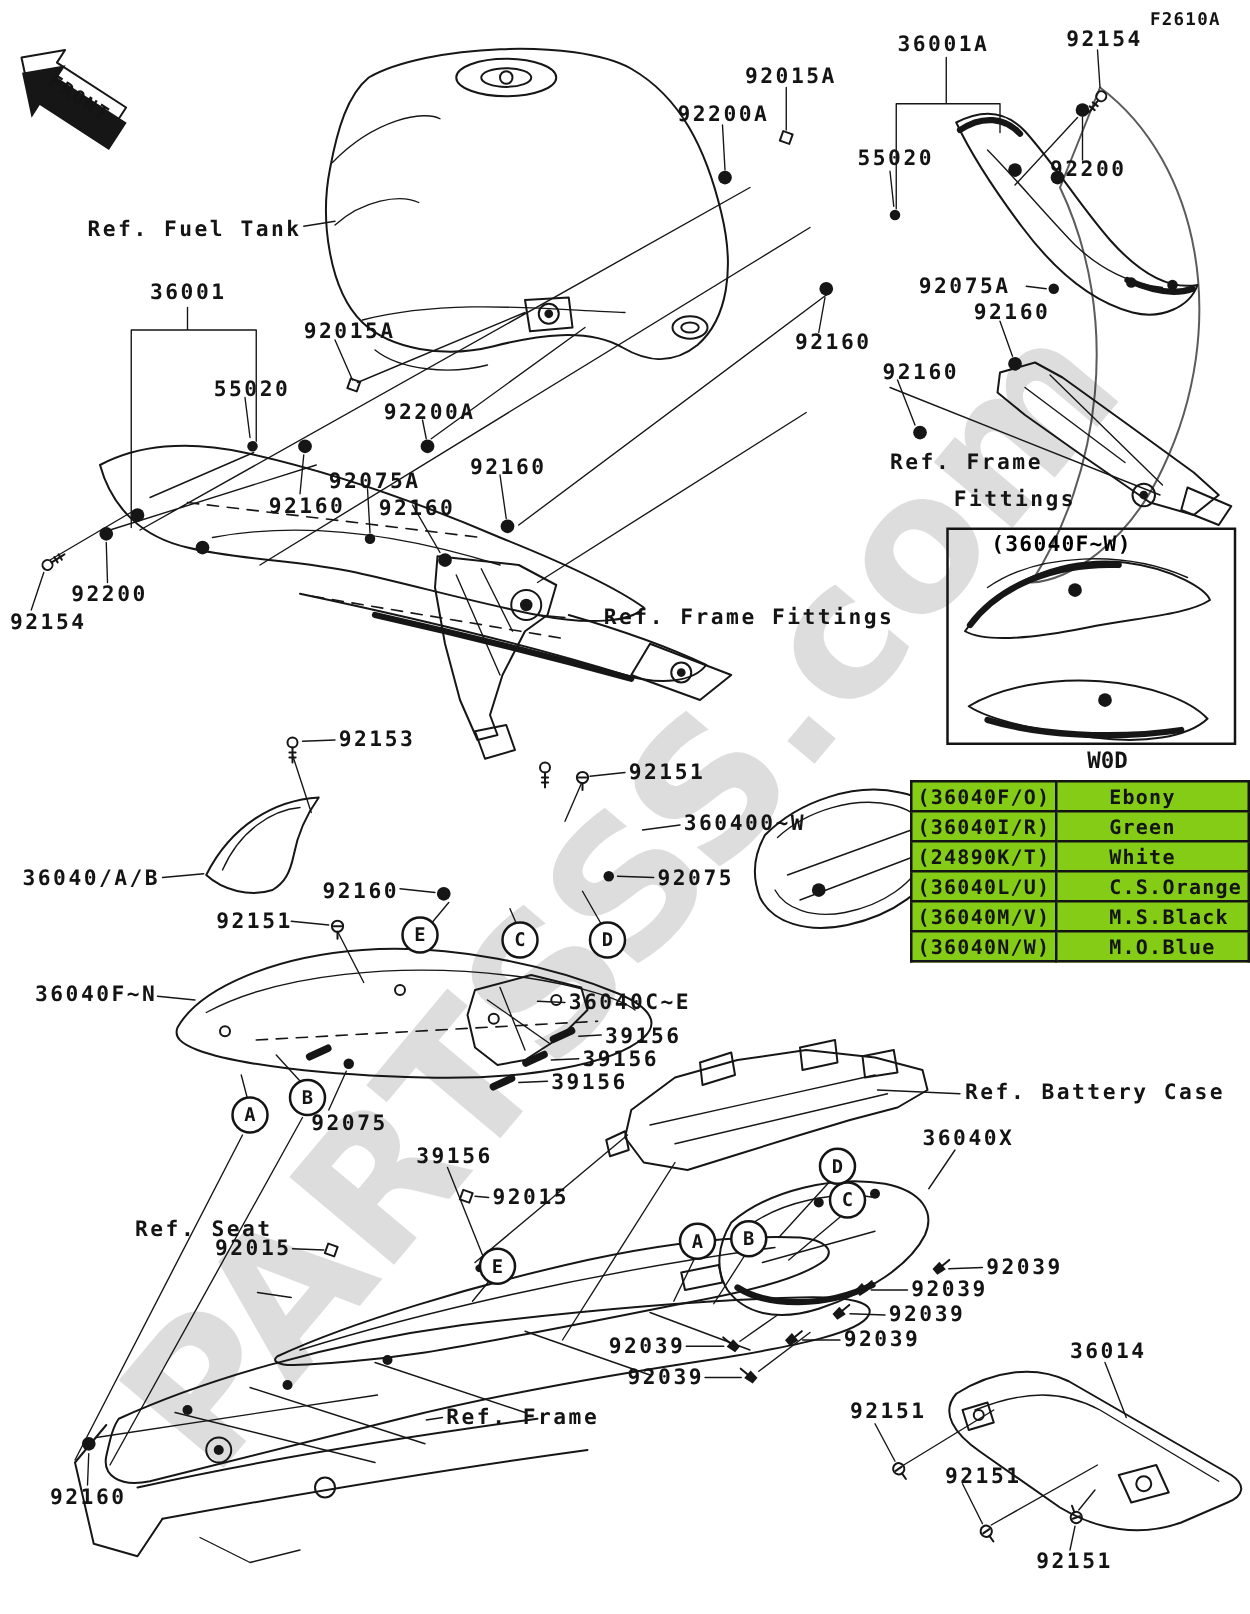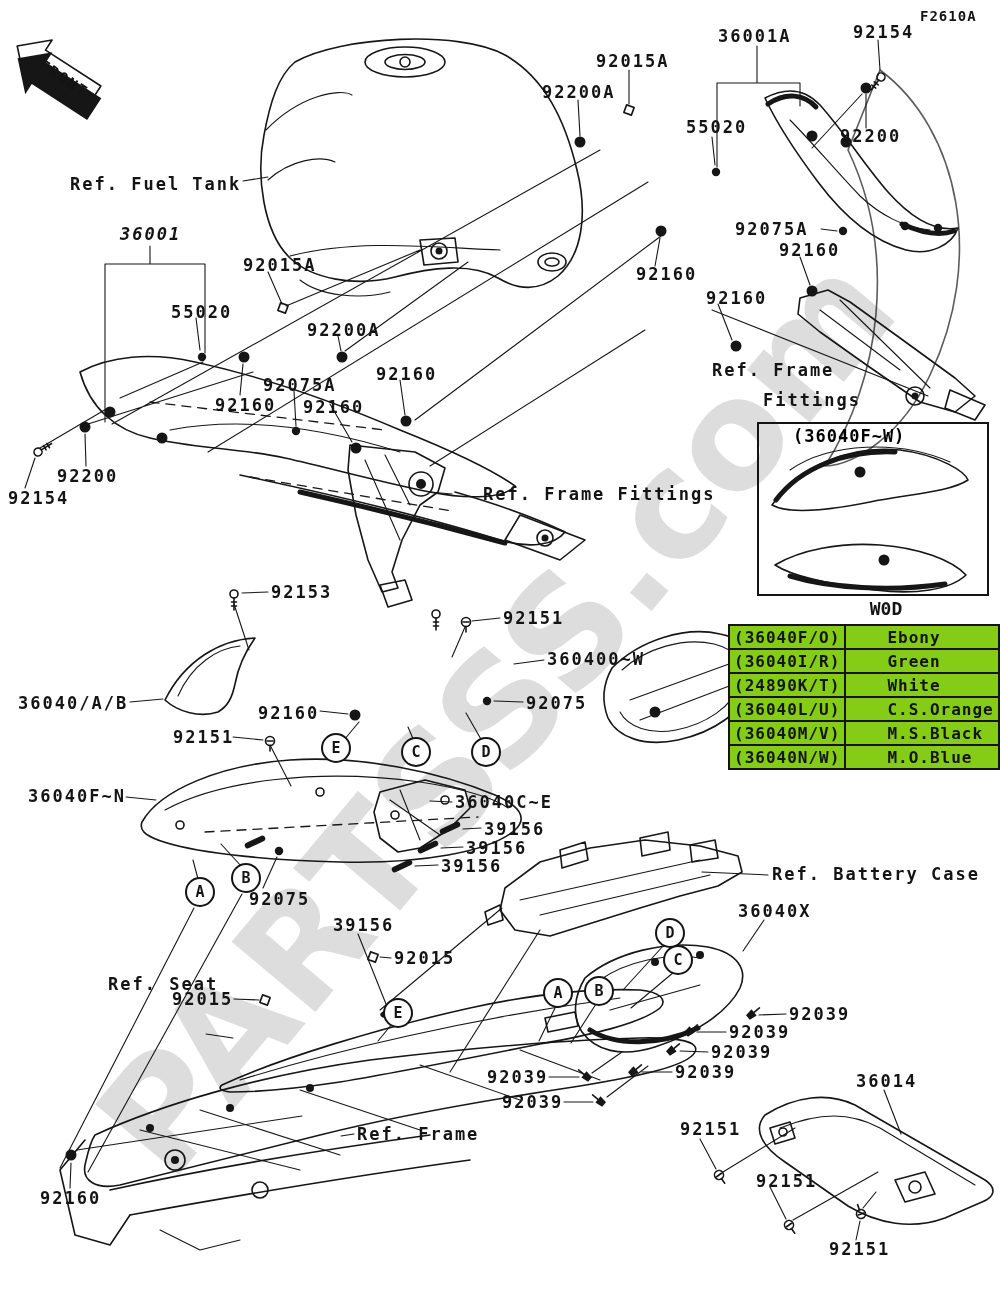--- a/index.html
+++ b/index.html
@@ -300,21 +300,21 @@
   <div class="dcode">F2610A</div>
 
   <div id="labels">
       <div class="lbl" style="left: 718px; top: 28px;">36001A</div>
       <div class="lbl" style="left: 853px; top: 24px;">92154</div>
       <div class="lbl" style="left: 596px; top: 53px;">92015A</div>
       <div class="lbl" style="left: 542px; top: 84px;">92200A</div>
       <div class="lbl" style="left: 686px; top: 119px;">55020</div>
       <div class="lbl" style="left: 840px; top: 128px;">92200</div>
       <div class="lbl" style="left: 70px; top: 176px;">Ref. Fuel Tank</div>
-      <div class="lbl" style="left: 120px; top: 226px; font-style: italic;">36001</div>
+      <div class="lbl" style="left: 120px; top: 226px;">36001</div>
       <div class="lbl" style="left: 243px; top: 257px;">92015A</div>
       <div class="lbl" style="left: 171px; top: 304px;">55020</div>
       <div class="lbl" style="left: 307px; top: 322px;">92200A</div>
       <div class="lbl" style="left: 735px; top: 221px;">92075A</div>
       <div class="lbl" style="left: 779px; top: 242px;">92160</div>
       <div class="lbl" style="left: 636px; top: 266px;">92160</div>
       <div class="lbl" style="left: 706px; top: 290px;">92160</div>
       <div class="lbl" style="left: 712px; top: 362px;">Ref. Frame</div>
       <div class="lbl" style="left: 763px; top: 392px;">Fittings</div>
       <div class="lbl" style="left: 263px; top: 377px;">92075A</div>

